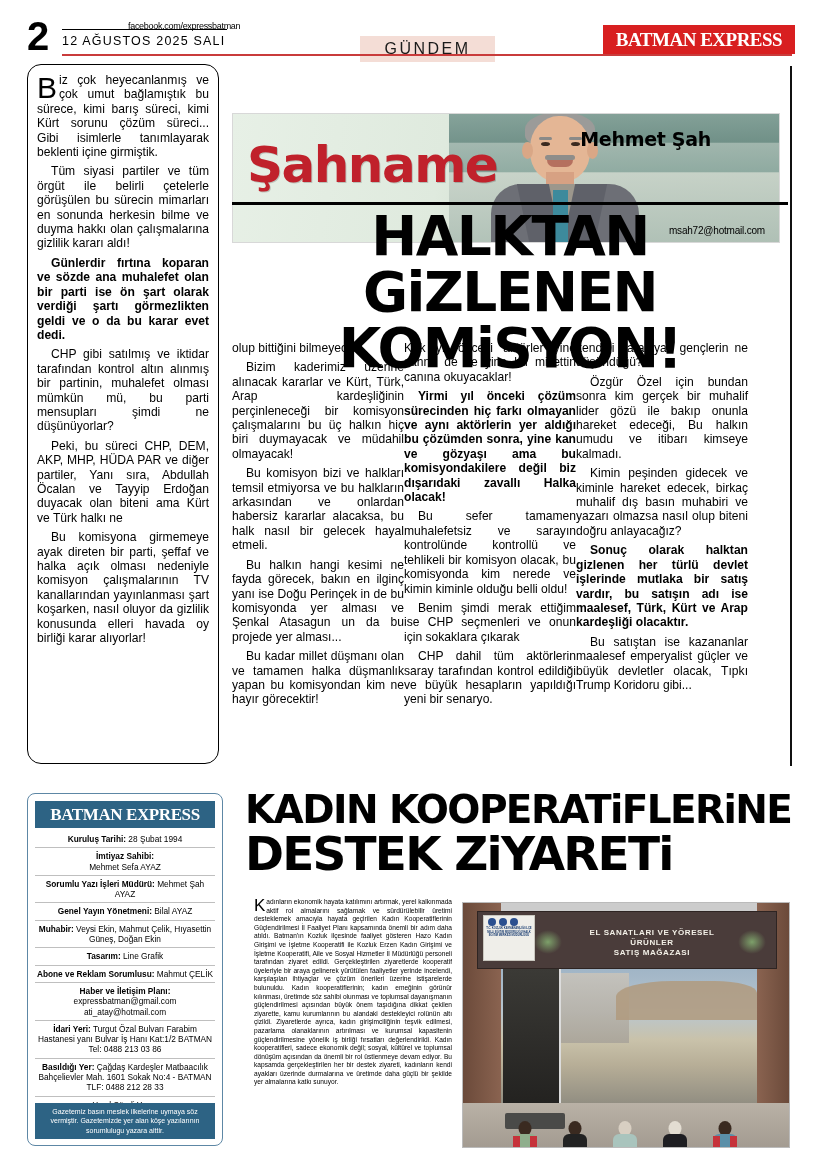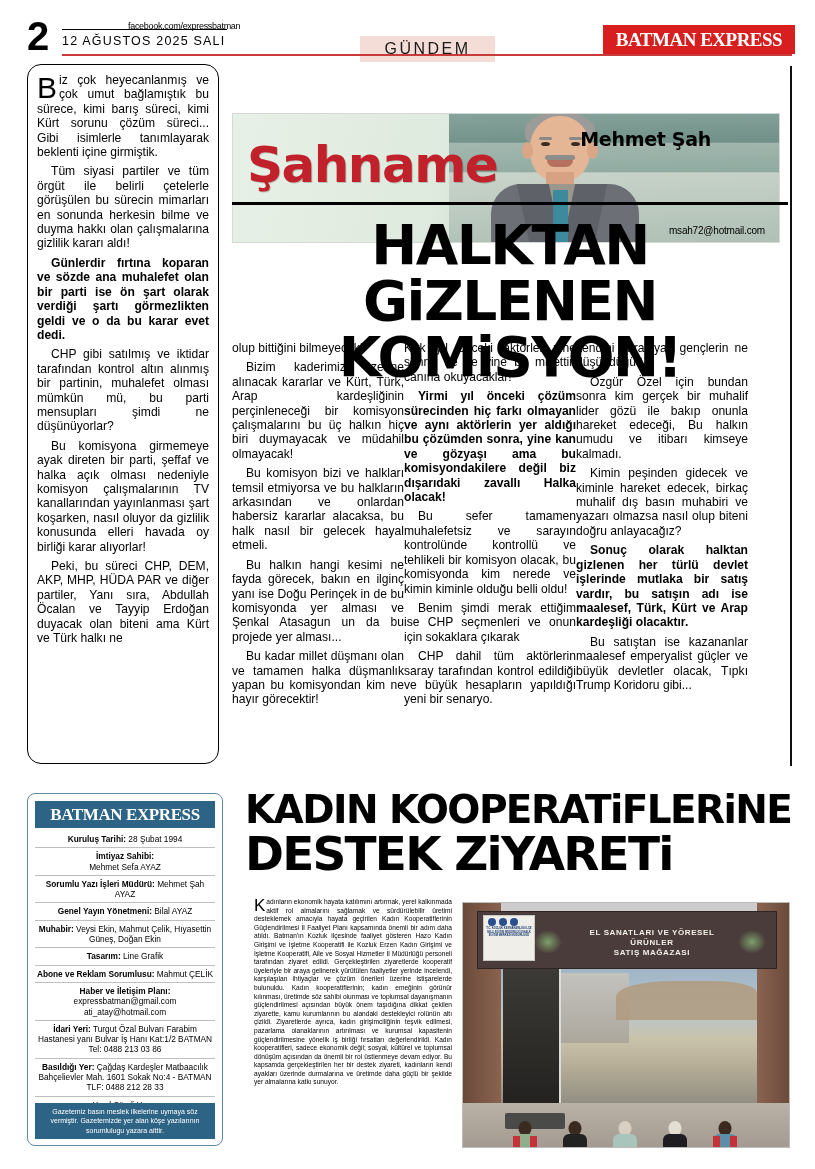--- a/index.html
+++ b/index.html
@@ -157,21 +157,21 @@
   }
   .banner-right-rule{
     position:absolute;left:790px;top:66px;width:2px;height:700px;background:#111;
   }
 
   
   .hl-rule{
     position:absolute;left:232px;top:202px;width:556px;height:3px;background:#000;
   }
   .headline{
-    position:absolute;left:232px;top:217px;width:556px;
+    position:absolute;left:232px;top:208px;width:556px;
     text-align:center;
     font-family:"DejaVu Sans", sans-serif;
     font-weight:bold;
     font-size:55px;line-height:56px;
     letter-spacing:-1.5px;
   }
   .headline .l2{display:block;}
 
   
   .artcols{
@@ -315,22 +315,22 @@
       <span>Batman Express</span>
     </div>
     <div class="head-rule"></div>
   </div>
 
   <div class="col1">
       <p class="dropcap">Biz çok heyecanlanmış ve çok umut bağlamıştık bu sürece, kimi barış süreci, kimi Kürt sorunu çözüm süreci... Gibi isimlerle tanımlayarak beklenti içine girmiştik.</p>
       <p>Tüm siyasi partiler ve tüm örgüt ile belirli çetelerle görüşülen bu sürecin mimarları en sonunda herkesin bilme ve duyma hakkı olan çalışmalarına gizlilik kararı aldı!</p>
       <p class="b">Günlerdir fırtına koparan ve sözde ana muhalefet olan bir parti ise ön şart olarak verdiği şartı görmezlikten geldi ve o da bu karar evet dedi.</p>
       <p>CHP gibi satılmış ve iktidar tarafından kontrol altın alınmış bir partinin, muhalefet olması mümkün mü, bu parti mensupları şimdi ne düşünüyorlar?</p>
+      <p>Peki, bu süreci CHP, DEM, AKP, MHP, HÜDA PAR ve diğer partiler, Yanı sıra, Abdullah Öcalan ve Tayyip Erdoğan duyacak olan biteni ama Kürt ve Türk halkı ne</p>
       <p>Bu komisyona girmemeye ayak direten bir parti, şeffaf ve halka açık olması nedeniyle komisyon çalışmalarının TV kanallarından yayınlanması şart koşarken, nasıl oluyor da gizlilik konusunda elleri havada oy birliği karar alıyorlar!</p>
-      <p>Peki, bu süreci CHP, DEM, AKP, MHP, HÜDA PAR ve diğer partiler, Yanı sıra, Abdullah Öcalan ve Tayyip Erdoğan duyacak olan biteni ama Kürt ve Türk halkı ne</p>
     </div>
 
   <div class="banner">
     <div class="bgshelf"></div>
     <div class="sahname">Şahname</div>
 
     <div class="person">
       <div class="p-hair"></div>
       <div class="p-head"></div>
       <div class="p-ear-l"></div>

